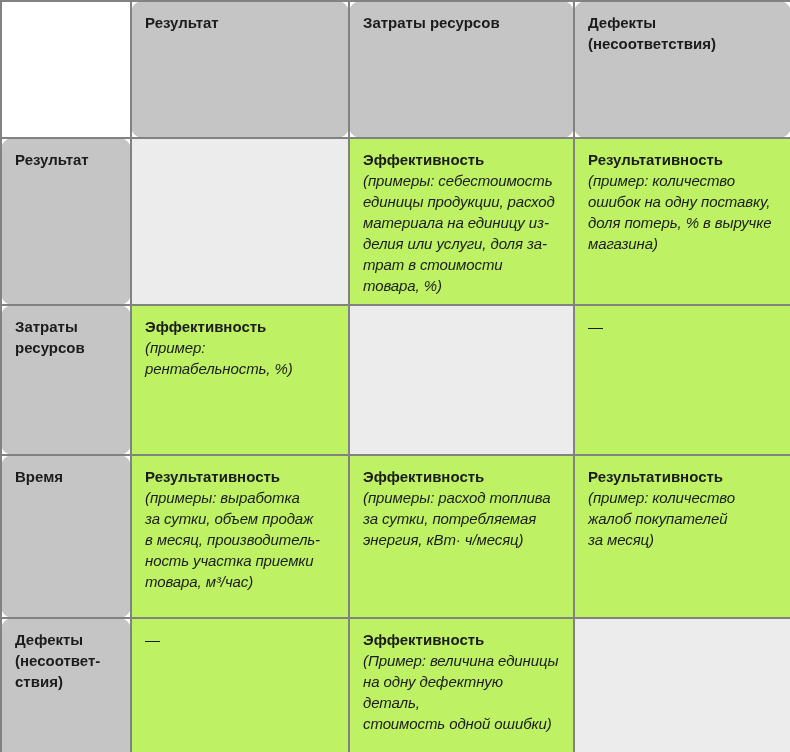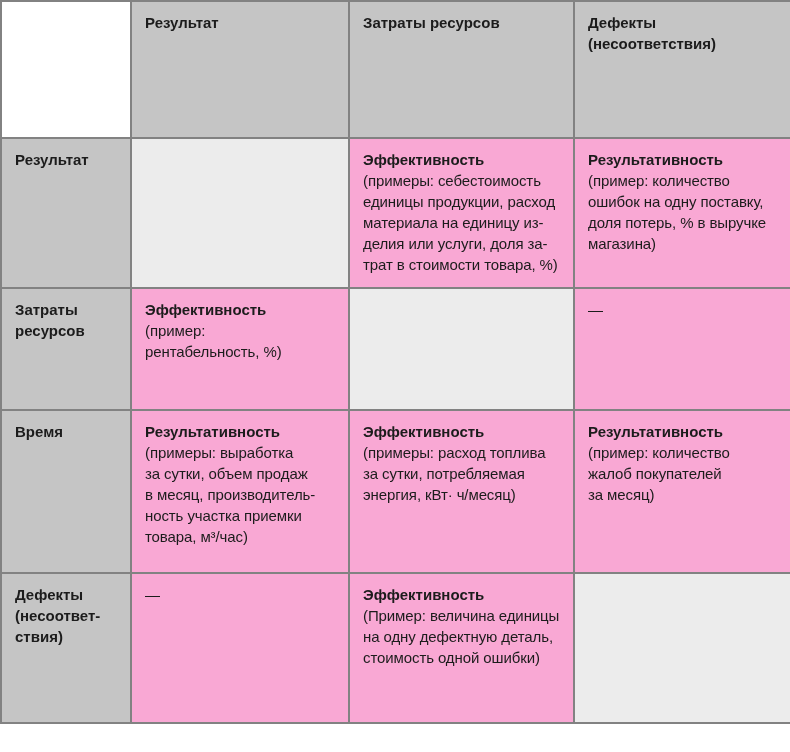--- a/index.html
+++ b/index.html
@@ -30,34 +30,36 @@
   td.corner {
     border: none;
     background: #ffffff;
   }
   td.col-header, td.row-header {
     background: #c5c5c5;
     font-weight: bold;
     font-size: 15px;
     line-height: 21px;
     white-space: pre-line;
+    border-radius: 12px;
   }
   td.diag {
     background: #ececec;
   }
   td.content {
-    background: #f9a8d4;
+    background: #bef264;
   }
   .cell-title {
     font-weight: bold;
     font-size: 15px;
     line-height: 21px;
     white-space: pre-line;
   }
   .cell-body {
+    font-style: italic;
     font-size: 15px;
     line-height: 21px;
     white-space: pre-line;
     letter-spacing: -0.1px;
   }
 </style>
 </head>
 <body>
 
 <div class="canvas">
@@ -90,21 +92,21 @@
       </td>
       <td class="content">
         <div class="cell-title">Результативность</div>
         <div class="cell-body">(пример: количество
 ошибок на одну поставку,
 доля потерь, % в выручке
 магазина)</div>
       </td>
     </tr>
 
-    <tr style="height:122px">
+    <tr style="height:150px">
       <td class="row-header">Затраты
 ресурсов</td>
       <td class="content">
         <div class="cell-title">Эффективность</div>
         <div class="cell-body">(пример:
 рентабельность, %)</div>
       </td>
       <td class="diag"></td>
       <td class="content">
         <div class="cell-body" style="font-style:normal">—</div>

